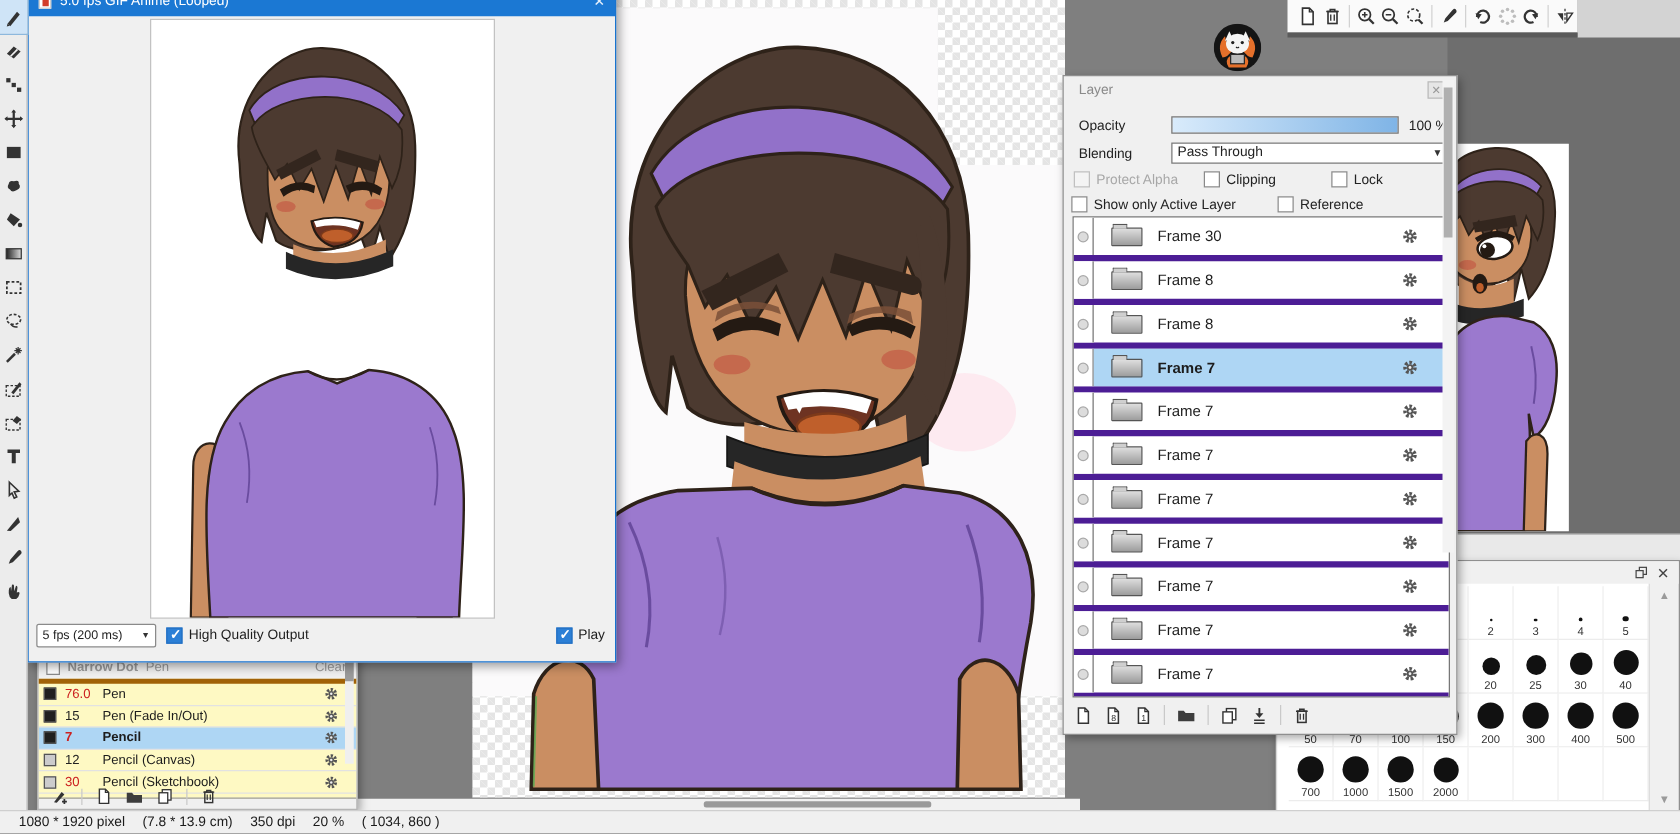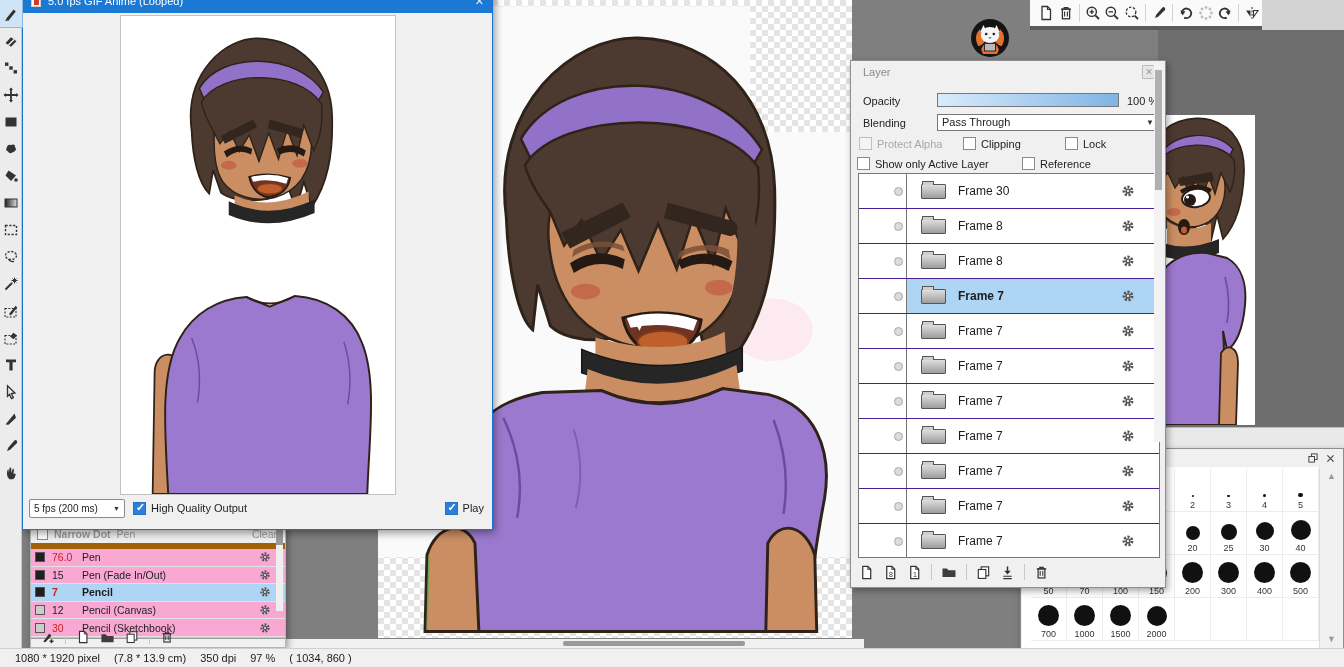--- a/index.html
+++ b/index.html
@@ -72,42 +72,42 @@
   #layer-close { position:absolute; right:9px; top:4px; width:14px; height:14px; background:#e6e6e6; border:1px solid #bbb; color:#999; font-size:9px; text-align:center; line-height:12px; }
   .lp-label { position:absolute; left:12px; }
   #opacity-slider { position:absolute; left:86px; top:32px; width:182px; height:14px; border:1px solid #777; background:linear-gradient(to right,#d9ebfb,#7fb4e6); }
   #opacity-value { position:absolute; left:276px; top:34px; }
   #blending-select { position:absolute; left:86px; top:53px; width:222px; height:17px; background:#fff; border:1px solid #777; padding:1px 4px; font-size:11px; }
   #blending-select .arrow { position:absolute; right:4px; top:3px; font-size:8px; color:#333; }
   .lp-check { position:absolute; display:flex; align-items:center; gap:5px; }
   .lp-check .txt { white-space:nowrap; }
   .lp-check.dim .txt { color:#a8a8a8; }
   #layer-list { position:absolute; left:7px; top:112px; width:302px; height:385px; background:#fff; border:1px solid #777; overflow:hidden; }
-  .layer-row { height:35px; display:flex; align-items:stretch; border-bottom:1px solid #4c1d95;padding-left:32px; }
+  .layer-row { height:35px; display:flex; align-items:stretch; border-bottom:5px solid #4c1d95; }
   .layer-row .rail { width:16px; border-right:1px solid #777; display:flex; align-items:center; justify-content:center; background:#fff; flex:none; }
   .layer-row .body { flex:1; display:flex; align-items:center; padding-left:14px; }
   .layer-row.selected .body { background:#aed6f4; }
   .layer-row.selected .layer-label { font-weight:bold; }
   .folder-ic { width:25px; height:15px; background:linear-gradient(#dedede,#9d9d9d); border:1px solid #555; border-radius:1px; position:relative; flex:none; }
   .folder-ic::before { content:""; position:absolute; left:0; top:-4px; width:10px; height:3px; background:#cfcfcf; border:1px solid #555; border-bottom:none; border-radius:1px 1px 0 0; }
   .layer-label { margin-left:12px; font-size:12px; color:#1c1c1c; flex:1; }
   .layer-gear { display:none; margin-right:24px; }
   .layer-row.selected .layer-gear { display:block; }
   #layer-scroll { position:absolute; right:2px; top:3px; width:9px; height:378px; background:#f3f3f3; }
   #layer-scroll .thumb { position:absolute; left:1px; top:6px; width:7px; height:120px; background:#b0b0b0; }
   #layer-footer { position:absolute; left:8px; top:503px; display:flex; align-items:center; gap:9px; }
   #layer-footer .sep { width:1px; height:16px; background:#c9c9c9; }
 
   
   #brush-panel { left:30px; top:524px; width:256px; height:124px; border-color:#b5b5b5; font-size:10.5px; }
   #brush-header { height:18px; display:flex; align-items:center; gap:6px; padding:0 8px 0 6px; color:#9a9a9a; }
   #brush-header .cb { width:11px; height:11px; }
   #brush-header .bold { font-weight:bold; }
   #brush-header .right { margin-left:auto; }
-  #brush-list { position:absolute; left:0; top:18px; width:254px; height:96px; background:#f9a8d4; border-top:6px solid #a16207; border-bottom:1px solid #9c9c9c; overflow:hidden; }
+  #brush-list { position:absolute; left:0; top:18px; width:254px; height:96px; background:#fef9c3; border-top:4px solid #a16207; border-bottom:1px solid #9c9c9c; overflow:hidden; }
   .brush-row { height:17.6px; display:flex; align-items:center; border-bottom:1px solid #e2e2e2; padding-left:4px; }
   .brush-row.selected { background:#aed6f4; }
   .brush-row.selected .brush-name { font-weight:bold; }
   .brush-swatch { width:10px; height:10px; border:1px solid #555; flex:none; }
   .brush-size { width:30px; margin-left:7px; color:#222; flex:none; }
   .brush-size.red { color:#cc2020; }
   .brush-row.selected .brush-size { font-weight:bold; }
   .brush-name { color:#1c1c1c; flex:1; }
   .brush-gear { display:none; margin-right:14px; }
   .brush-row.selected .brush-gear { display:block; }
@@ -1054,17 +1054,17 @@
         <svg class="ic" width="16" height="16">
           <use href="#t-hand"></use>
         </svg>
       </div>
   </div>
 
   <div class="abs" id="status-bar">
     <span>1080 * 1920 pixel</span>
     <span>(7.8 * 13.9 cm)</span>
     <span>350 dpi</span>
-    <span>97 %</span>
+    <span>20 %</span>
     <span>( 1034, 860 )</span>
   </div>
 
 </div>
 
 </body></html>

